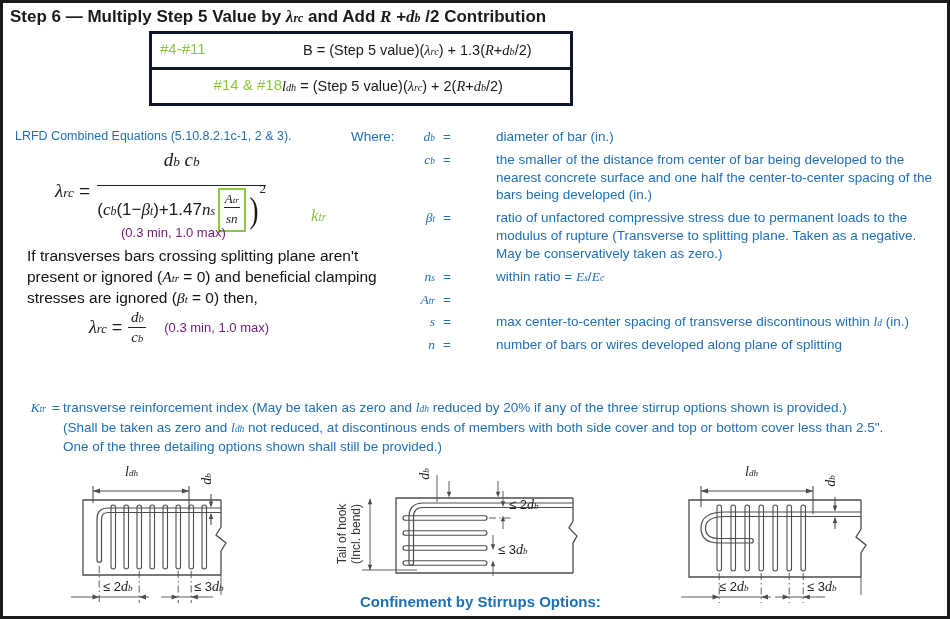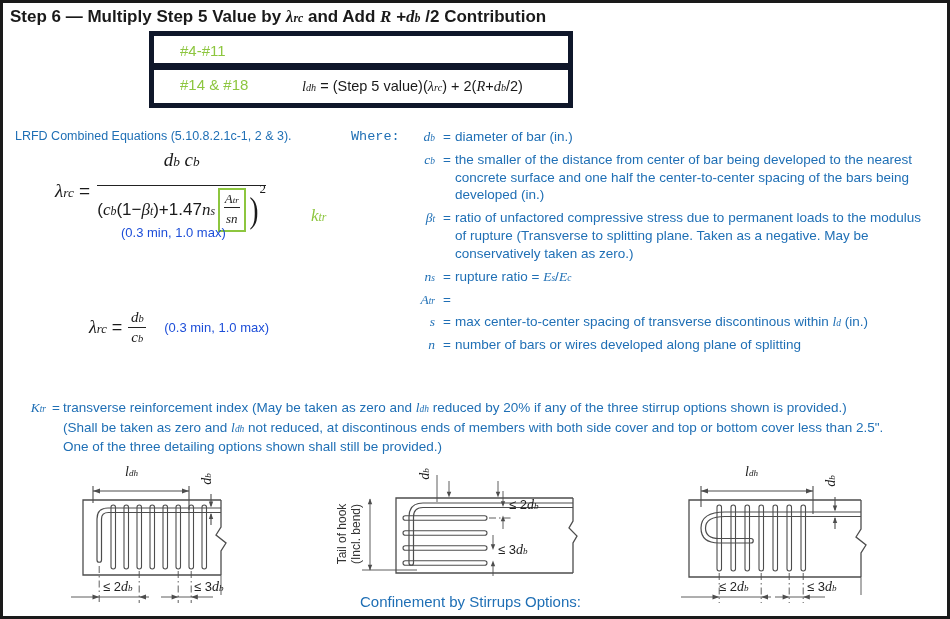--- a/index.html
+++ b/index.html
@@ -5,84 +5,85 @@
   html,body{margin:0;padding:0;background:#888;}
   .page{position:relative;width:944px;height:613px;background:#fff;border:3px solid #1a1a1a;
         font-family:"Liberation Sans",sans-serif;color:#1a1a1a;overflow:hidden;}
   .rich i{font-family:"Liberation Serif",serif;font-style:italic;}
   .rich sub{font-family:"Liberation Serif",serif;font-style:italic;font-size:70%;line-height:0;vertical-align:-22%;}
   .rich sup{font-size:68%;line-height:0;vertical-align:super;}
   .title{position:absolute;left:7px;top:4px;margin:0;font-size:17px;font-weight:bold;}
   .title i{font-weight:bold;}
   
   .boxgroup{position:absolute;left:146px;top:28px;width:424px;}
-  .gbx{border:5px solid #0f172a;background:#fff;box-sizing:border-box;padding:3px 8px 4px 26px;}
-  .gbx2{margin-top:-3px;}
+  .gbx{border:3px solid #0f172a;background:#fff;box-sizing:border-box;padding:3px 8px 4px 8px;}
+  .gbx2{margin-top:-3px;text-align:right;}
   .gbx-row{display:flex;}
   .glabel{color:#8dc63f;font-size:15px;flex:0 0 100px;padding-top:3px;}
   .glabel.g2{flex:0 0 122px;}
   .eq{font-size:14.5px;line-height:26px;}
   .eqb{padding-left:43px;}
   .lrfd{position:absolute;left:12px;top:126px;color:#1f6fb5;font-size:12.5px;}
   
   .formula1{position:absolute;left:52px;top:146px;display:flex;align-items:center;}
   .flhs{font-size:19px;margin-right:7px;}
   .frac{display:inline-flex;flex-direction:column;align-items:center;}
   .fnum{font-size:19px;margin-bottom:14px;}
   .fden{border-top:1.5px solid #222;padding-top:2px;display:flex;align-items:center;font-size:17px;}
   .paren{font-family:"Liberation Serif",serif;font-size:27px;line-height:0.9;transform:scaleY(1.3);display:inline-block;margin:0 1px;}
   .gboxfrac{display:inline-flex;flex-direction:column;align-items:center;border:2.5px solid #8dc63f;
             padding:1px 4px;margin:0 3px;font-size:13px;line-height:1.2;}
   .ifden{border-top:1.2px solid #222;padding:3px 2px;}
   .expo{font-size:13px;align-self:flex-start;margin-top:-7px;font-family:"Liberation Serif",serif;}
   .ktr-tag{position:absolute;left:256px;top:57px;color:#8dc63f;font-size:17px;}
-  .range{position:absolute;color:#1d4ed8;font-size:13px;}
+  .range{position:absolute;color:#701a75;font-size:13px;}
   .r1{left:118px;top:222px;}
   .para{position:absolute;left:24px;top:242px;width:378px;margin:0;font-size:15.5px;line-height:1.36;color:#111;}
   .formula2{position:absolute;left:86px;top:305px;display:flex;align-items:center;}
   .flhs2{font-size:18px;margin-right:6px;}
   .frac2{display:inline-flex;flex-direction:column;align-items:center;font-size:15px;line-height:1.25;}
   .f2den{border-top:1.3px solid #222;padding:0 3px;}
   .r2{position:static;margin-left:18px;}
   
-  .wherelbl{position:absolute;left:348px;top:126px;color:#1f6fb5;font-size:13.5px;font-family:Liberation Mono, monospace;}
+  .wherelbl{position:absolute;left:348px;top:126px;color:#1f6fb5;font-size:13.5px;}
   .defs{position:absolute;left:372px;top:125px;width:576px;color:#1f6fb5;font-size:13.5px;}
   .defrow{display:grid;grid-template-columns:64px 16px 1fr;margin-bottom:5px;line-height:1.32;}
   .dsym{text-align:right;padding-right:4px;}
   .deq{text-align:center;}
-  .ddesc{padding-right:16px;}
+  .ddesc{padding-right:16px;margin-left:41px;}
   
   .ktrnote{position:absolute;left:4px;top:395px;width:940px;color:#1f6fb5;font-size:13.5px;}
   .knrow{display:grid;grid-template-columns:42px 14px 1fr;line-height:1.45;}
   .knsym{text-align:right;padding-right:3px;}
   
   .diag{position:absolute;}
   .d1{left:58px;top:464px;width:270px;height:148px;}
   .d2{left:328px;top:460px;width:248px;height:132px;}
   .d3{left:658px;top:464px;width:288px;height:148px;}
   .diag svg{position:absolute;left:0;top:0;}
   .dlabel{position:absolute;font-size:13px;color:#222;white-space:nowrap;}
   .dlabel i{font-size:14px;}
   .rot{transform:rotate(-90deg);transform-origin:center;display:inline-block;}
   .tail-lbl{position:absolute;left:18px;top:71px;transform:translate(-50%,-50%) rotate(-90deg);
             font-size:12px;color:#333;text-align:center;line-height:1.2;white-space:nowrap;}
-  .caption{position:absolute;left:357px;top:590px;color:#1f6fb5;font-size:15px;font-weight:normal;}
+  .caption{position:absolute;left:357px;top:590px;color:#1f6fb5;font-size:15px;font-weight:bold;}
 </style>
 </head>
 <body>
 
 <div class="page">
 
   <h1 class="title rich"><span>Step 6 — Multiply Step 5 Value by </span><i>λ</i><sub>rc</sub><span>  and Add </span><i>R</i><span> +</span><i>d</i><sub>b</sub><span> /2 Contribution</span></h1>
 
   <div class="boxgroup">
     <div class="gbx gbx1">
       <div class="gbx-row">
         <span class="glabel">#4-#11</span>
         <div>
+          <div class="rich eq eqb"><span>B = (Step 5 value)(</span><i>λ</i><sub>rc</sub><span>) + 1.3(</span><i>R</i><span>+</span><i>d</i><sub>b</sub><span>/2)</span></div>
         </div>
       </div>
     </div>
     <div class="gbx gbx2">
       <div class="gbx-row">
         <span class="glabel g2">#14 &amp; #18</span>
         <div class="rich eq"><i>l</i><sub>dh</sub><span> = (Step 5 value)(</span><i>λ</i><sub>rc</sub><span>) + 2(</span><i>R</i><span>+</span><i>d</i><sub>b</sub><span>/2)</span></div>
       </div>
     </div>
   </div>
@@ -100,20 +101,21 @@
           <span class="rich ifden"><i>sn</i></span>
         </span>
         <span class="paren">)</span>
         <span class="expo">2</span>
       </span>
     </span>
     <span class="rich ktr-tag"><i>k</i><sub>tr</sub></span>
   </div>
   <div class="range r1">(0.3 min, 1.0 max)</div>
 
+  <p class="para rich"><span>If transverses bars crossing splitting plane aren't present or ignored (</span><i>A</i><sub>tr</sub><span> = 0) and beneficial clamping stresses are ignored (</span><i>β</i><sub>t</sub><span> = 0) then,</span></p>
 
   <div class="formula2">
     <span class="rich flhs2"><i>λ</i><sub>rc</sub><span> =</span></span>
     <span class="frac2">
       <span class="rich"><i>d</i><sub>b</sub></span>
       <span class="rich f2den"><i>c</i><sub>b</sub></span>
     </span>
     <span class="range r2">(0.3 min, 1.0 max)</span>
   </div>
 
@@ -131,21 +133,21 @@
         <span class="ddesc rich"><span>the smaller of the distance from center of bar being developed to the nearest concrete surface and one half the center-to-center spacing of the bars being developed (in.)</span></span>
     </div>
     <div class="defrow">
       <span class="dsym rich"><i>β</i><sub>t</sub></span>
         <span class="deq">=</span>
         <span class="ddesc rich"><span>ratio of unfactored compressive stress due to permanent loads to the modulus of rupture (Transverse to splitting plane. Taken as a negative. May be conservatively taken as zero.)</span></span>
     </div>
     <div class="defrow">
       <span class="dsym rich"><i>n</i><sub>s</sub></span>
         <span class="deq">=</span>
-        <span class="ddesc rich"><span>rupture ratio = </span><i>E</i><sub>s</sub><span>/</span><i>E</i><sub>c</sub></span>
+        <span class="ddesc rich"><span>within ratio = </span><i>E</i><sub>s</sub><span>/</span><i>E</i><sub>c</sub></span>
     </div>
     <div class="defrow">
       <span class="dsym rich"><i>A</i><sub>tr</sub></span>
         <span class="deq">=</span>
     </div>
     <div class="defrow">
       <span class="dsym rich"><i>s</i></span>
         <span class="deq">=</span>
         <span class="ddesc rich"><span>max center-to-center spacing of transverse discontinous within </span><i>l</i><sub>d</sub><span>  (in.)</span></span>
     </div>

